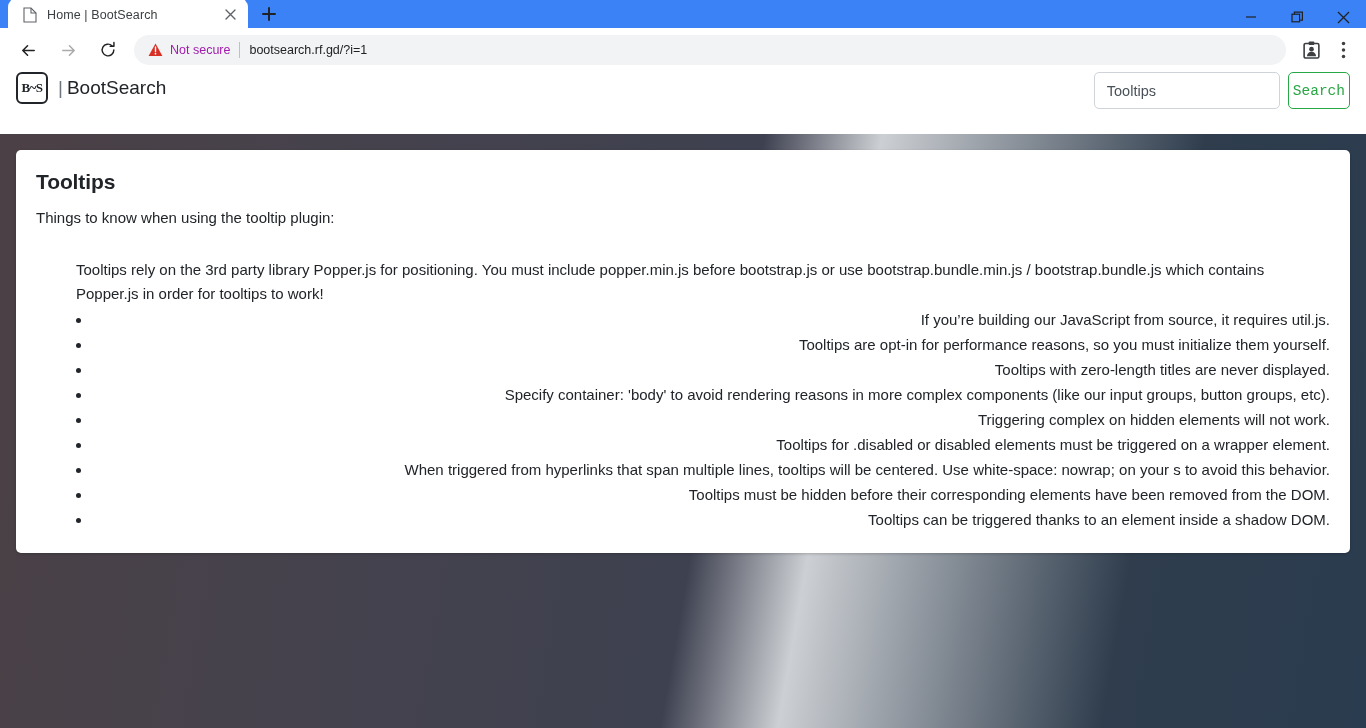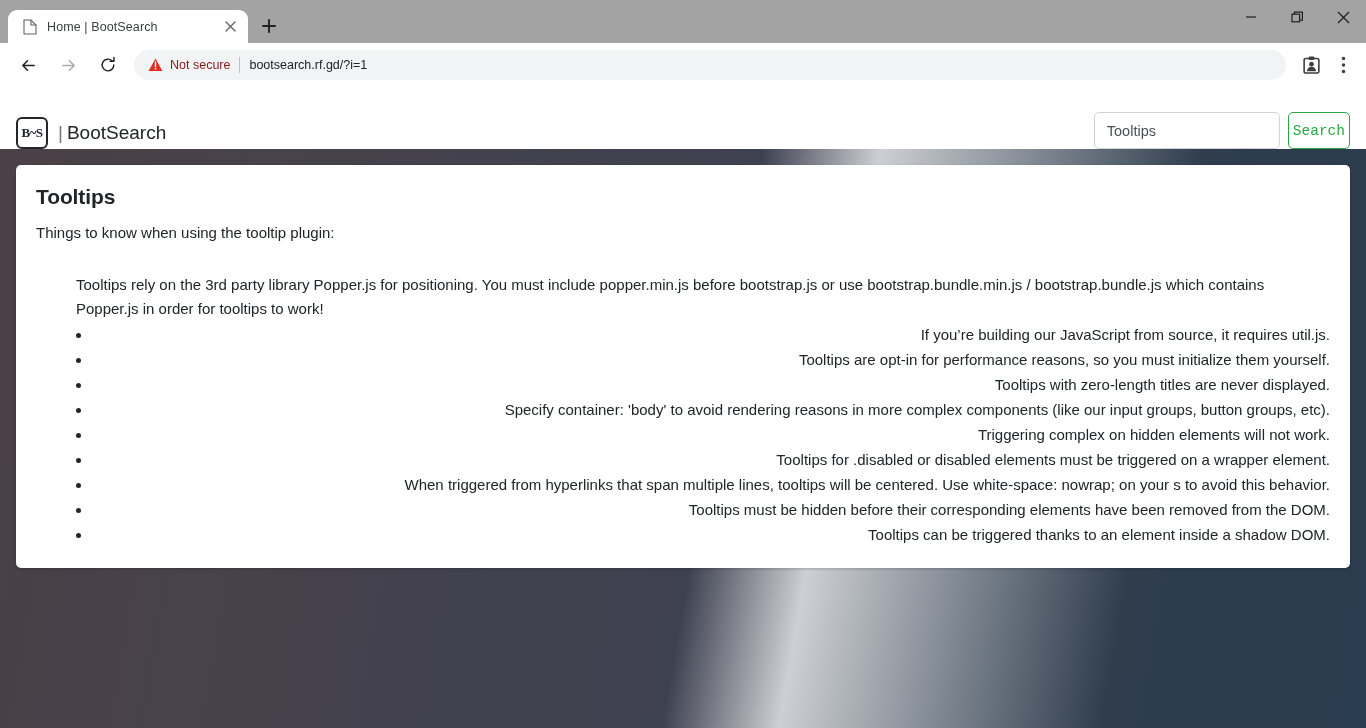--- a/index.html
+++ b/index.html
@@ -18,24 +18,24 @@
 
   
   .browser-window {
     width: 1366px;
     height: 728px;
     display: flex;
     flex-direction: column;
   }
 
   .titlebar {
-    height: 43px;
-    background: #a3a3a3;
-    display: flex;
-    align-items: flex-end;
+    height: 28px;
+    background: #3b82f6;
+    display: flex;
+    align-items: center;
     position: relative;
     flex: none;
   }
 
   .tab-strip {
     display: flex;
     align-items: flex-end;
     height: 34px;
     padding-left: 8px;
   }
@@ -143,21 +143,21 @@
     align-items: center;
     margin: 0 8px 0 6px;
     padding: 0 14px;
     cursor: text;
   }
 
   .warn-icon { margin-right: 7px; display: flex; align-items: center; }
 
   .not-secure {
     font-size: 12.5px;
-    color: #7f1d1d;
+    color: #a21caf;
     white-space: nowrap;
   }
 
   .omni-divider {
     width: 1px;
     height: 16px;
     background: #bdc1c6;
     margin: 0 9px;
   }
 
@@ -183,21 +183,21 @@
     flex: 1;
     position: relative;
     overflow: hidden;
     background: #ffffff;
   }
 
   .site-header {
     height: 62px;
     background: #ffffff;
     display: flex;
-    align-items: flex-end;
+    align-items: flex-start;
     padding: 0 16px 0 16px;
   }
 
   .brand {
     display: flex;
     align-items: center;
     gap: 0;
   }
 
   .brand-logo {

